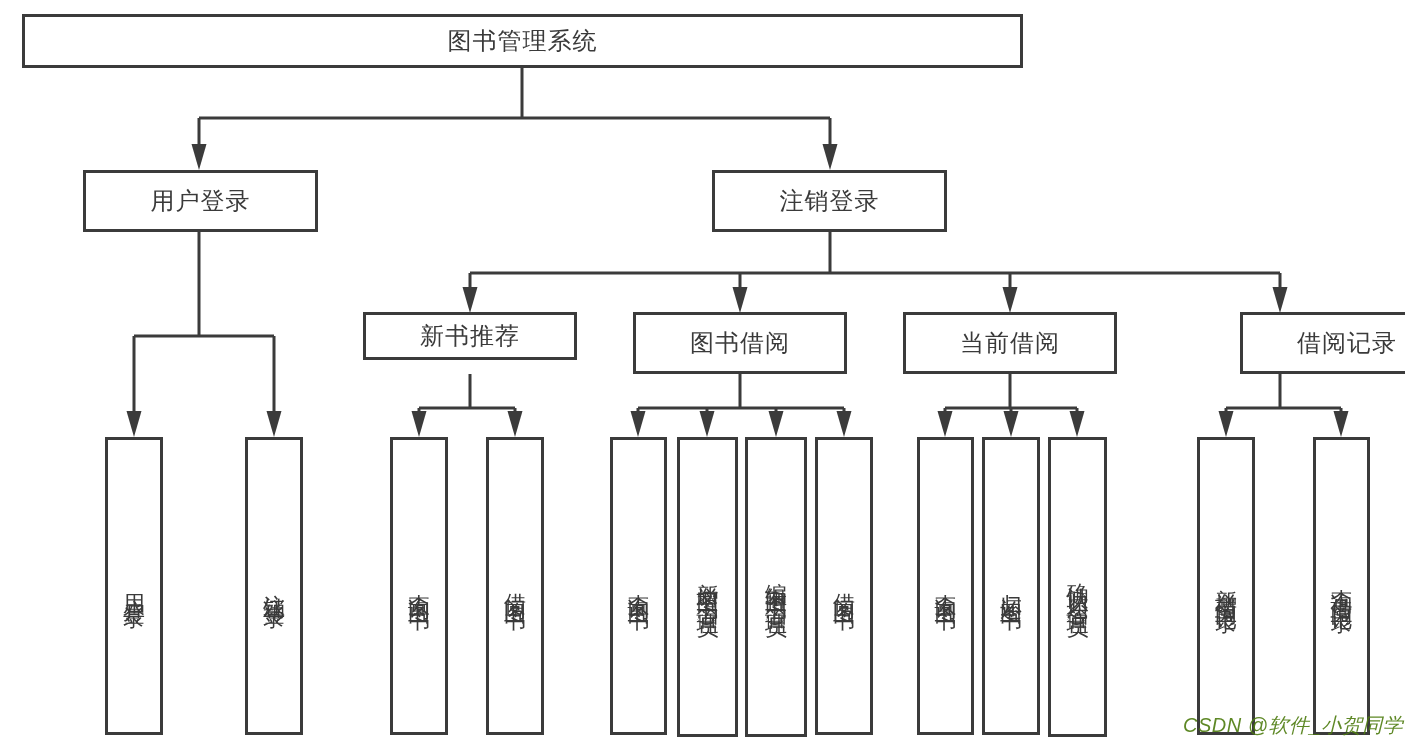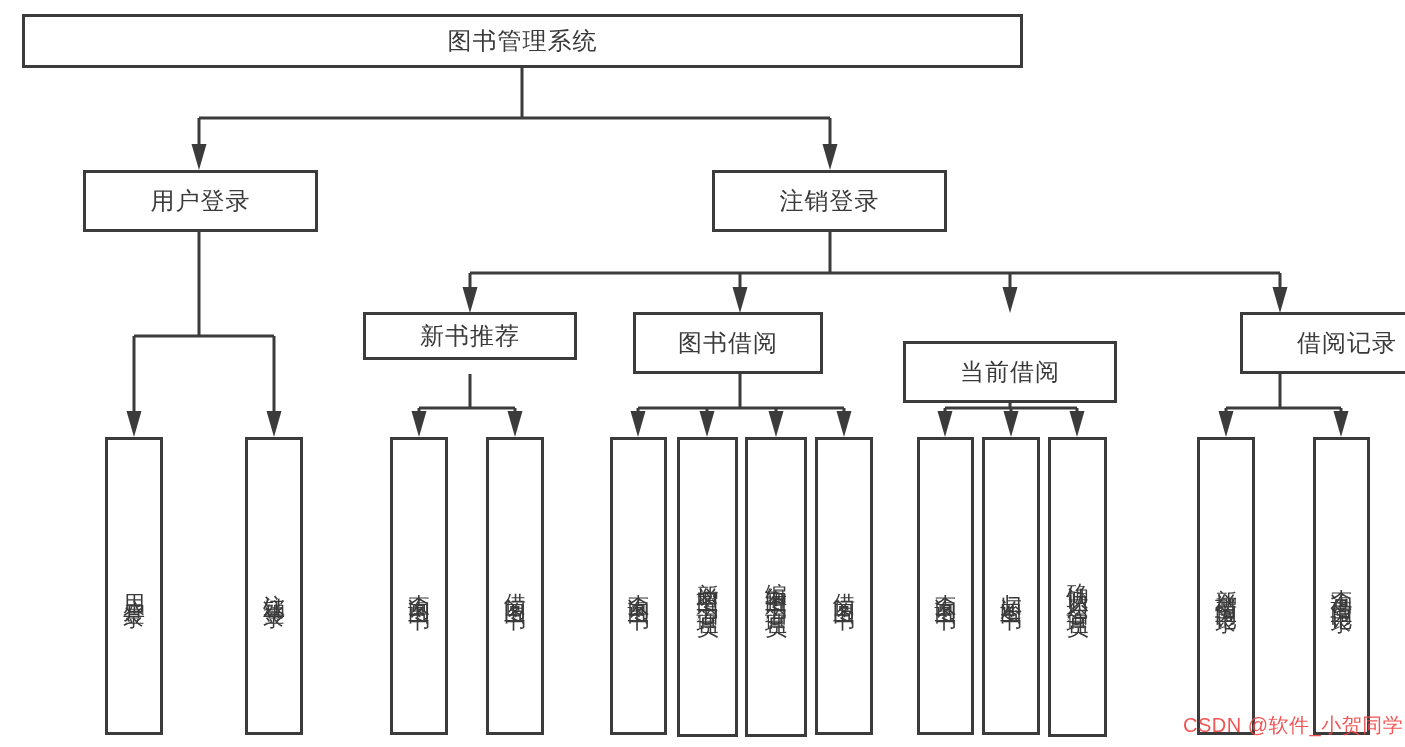--- a/index.html
+++ b/index.html
@@ -45,23 +45,24 @@
     letter-spacing: 5px;
     white-space: nowrap;
   }
   #watermark {
     position: absolute;
     left: 1183px;
     top: 712px;
     z-index: 3;
     font-size: 20px;
     letter-spacing: 0.5px;
-    color: #ef4444;
+    color: #4d7c0f;
     opacity: 0.9;
     white-space: nowrap;
+    font-style: italic;
   }
 </style>
 </head>
 <body>
 
 <div id="canvas">
 
   <svg id="connectors" width="1405" height="747" viewBox="0 0 1405 747">
     <g stroke="#3b3b3b" stroke-width="3" fill="none">
 
@@ -116,24 +117,24 @@
   <div class="node" style="left:83px; top:170px; width:235px; height:62px;">
     <span>用户登录</span>
   </div>
   <div class="node" style="left:712px; top:170px; width:235px; height:62px;">
     <span>注销登录</span>
   </div>
 
   <div class="node" style="left:363px; top:312px; width:214px; height:48px;">
     <span>新书推荐</span>
   </div>
-  <div class="node" style="left:633px; top:312px; width:190px; height:62px;align-items:center;">
+  <div class="node" style="left:633px; top:312px; width:214px; height:62px;align-items:center;">
     <span>图书借阅</span>
   </div>
-  <div class="node" style="left:903px; top:312px; width:214px; height:62px;margin-top:29px;">
+  <div class="node" style="left:903px; top:312px; width:214px; height:62px;">
     <span>当前借阅</span>
   </div>
   <div class="node" style="left:1240px; top:312px; width:214px; height:62px;">
     <span>借阅记录</span>
   </div>
 
   <div class="node leaf" style="left:105px; top:437px; width:58px; height:298px;">
     <span class="vtext">用户登录</span>
   </div>
   <div class="node leaf" style="left:245px; top:437px; width:58px; height:298px;">

